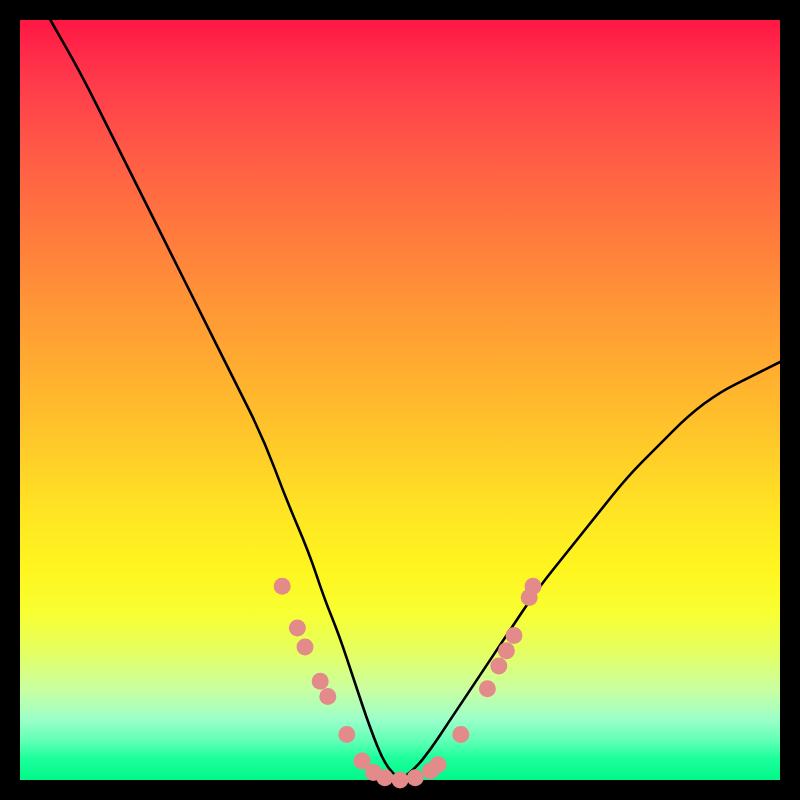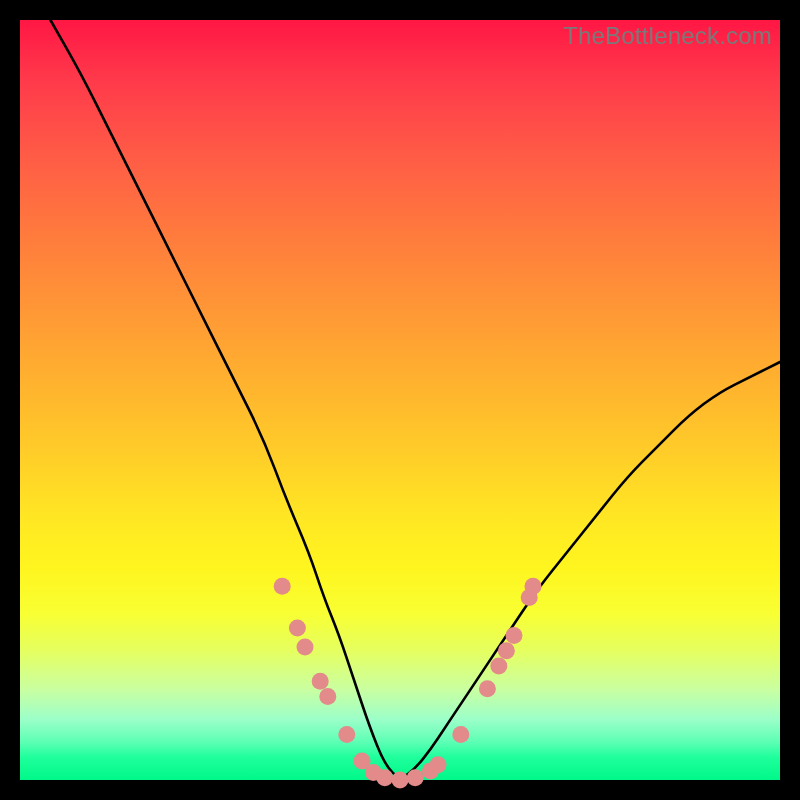--- a/index.html
+++ b/index.html
@@ -61,21 +61,20 @@
     width: 760px;
     height: 760px;
     overflow: visible;
   }
 </style>
 </head>
 <body>
 
 <div class="frame">
   <div class="plot-area">
-    <div class="watermark">TheBottleneck.com</div>
 
     <svg class="curve" viewBox="0 0 760 760">
       <path id="curve-path" fill="none" stroke="#000000" stroke-width="2.6" stroke-linecap="round" stroke-linejoin="round" d="M 30.400000000000002 0 L 45.6 26.599999999999966 Q 60.800000000000004 53.19999999999993 76 83.59999999999997 Q 91.2 114 106.4 144.39999999999998 Q 121.60000000000001 174.79999999999995 136.8 205.2 Q 152 235.60000000000002 167.2 266 Q 182.4 296.40000000000003 197.60000000000002 326.8 Q 212.8 357.2 228 387.6 Q 243.20000000000002 418 254.60000000000002 448.4 Q 266 478.8 277.4 505.4 Q 288.8 532 296.4 554.8 Q 304 577.6 311.6 596.6 Q 319.2 615.6 326.79999999999995 638.4000000000001 Q 334.4 661.2 342 684 Q 349.6 706.8 357.20000000000005 725.8 Q 364.8 744.8 372.4 752.4 Q 380 760 387.6 754.3 Q 395.2 748.6 402.8 739.1 Q 410.40000000000003 729.6 418 718.2 Q 425.6 706.8 433.2 695.4 Q 440.79999999999995 684 448.4 672.6 Q 456 661.2 471.20000000000005 638.4000000000001 Q 486.40000000000003 615.6 501.6 592.8 Q 516.8000000000001 570 532 551 Q 547.1999999999999 532 562.4 513 Q 577.6 494 592.8 475 Q 608 456 623.2 440.8 Q 638.4 425.6 653.5999999999999 410.4 Q 668.8 395.2 684 383.79999999999995 Q 699.2 372.4 714.4000000000001 364.79999999999995 Q 729.6 357.2 744.8 349.59999999999997 L 760 341.99999999999994"></path>
       <g id="markers-group">
           <circle cx="262.20" cy="566.20" r="8.5" fill="#e38a8a" stroke="#e38a8a" stroke-width="0"></circle>
           <circle cx="277.40" cy="608.00" r="8.5" fill="#e38a8a" stroke="#e38a8a" stroke-width="0"></circle>
           <circle cx="285.00" cy="627.00" r="8.5" fill="#e38a8a" stroke="#e38a8a" stroke-width="0"></circle>
           <circle cx="300.20" cy="661.20" r="8.5" fill="#e38a8a" stroke="#e38a8a" stroke-width="0"></circle>
           <circle cx="307.80" cy="676.40" r="8.5" fill="#e38a8a" stroke="#e38a8a" stroke-width="0"></circle>
           <circle cx="326.80" cy="714.40" r="8.5" fill="#e38a8a" stroke="#e38a8a" stroke-width="0"></circle>

